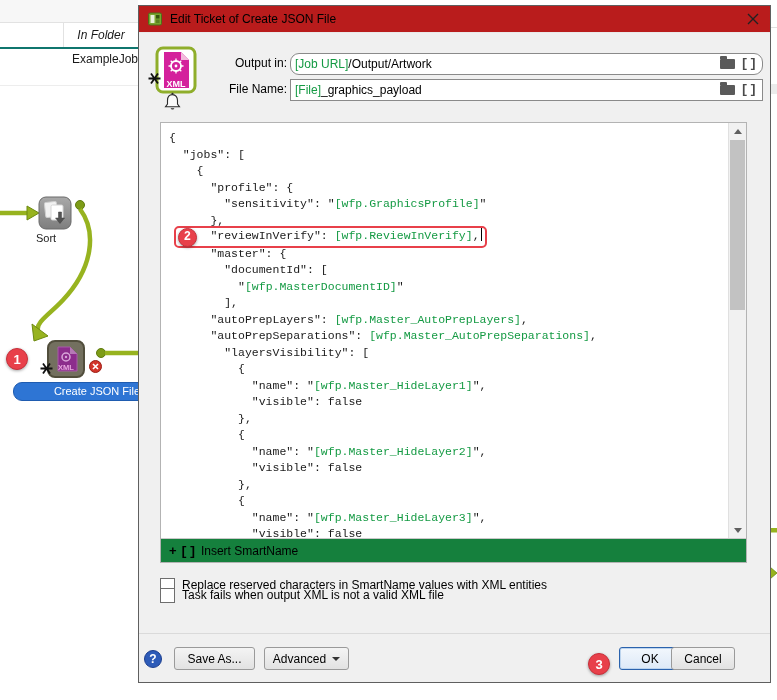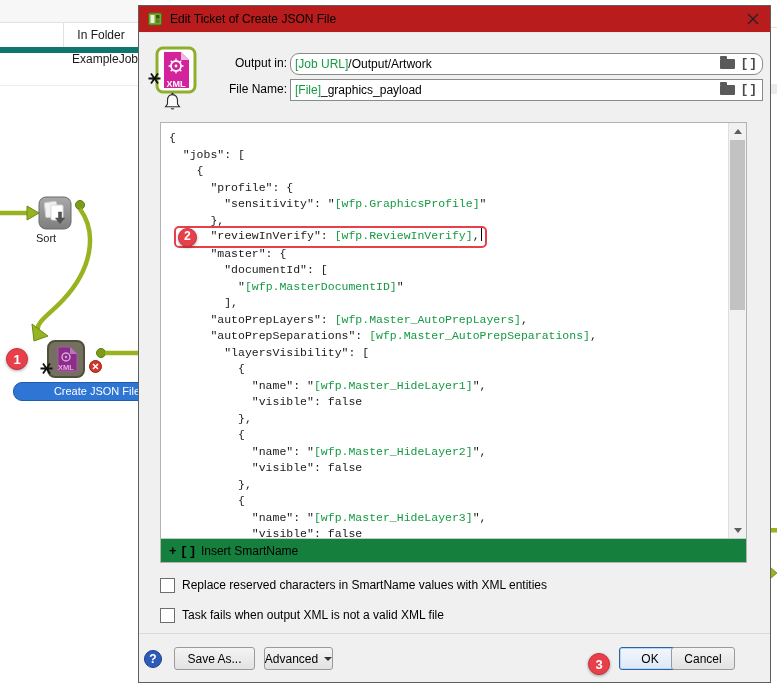--- a/index.html
+++ b/index.html
@@ -2,21 +2,21 @@
 <html><head>
 <meta charset="utf-8">
 <style>
   html,body{margin:0;padding:0;}
   body{width:777px;height:700px;position:relative;overflow:hidden;background:#fff;
        font-family:"Liberation Sans",sans-serif;color:#000;}
   .abs{position:absolute;}
 
   
   .bg-toolbar{left:0;top:0;width:138px;height:22px;background:#f7f7f7;border-bottom:1px solid #e2e2e2;}
-  .bg-header{left:0;top:23px;width:138px;height:24px;border-bottom:6px solid #0f766e;}
+  .bg-header{left:0;top:23px;width:138px;height:24px;border-bottom:2px solid #0f766e;font-style:italic;}
   .bg-header .hdr{position:absolute;left:66px;top:5px;width:70px;font-size:12px;color:#1a1a1a;text-align:center;}
   .bg-coldiv{left:63px;top:23px;width:1px;height:24px;background:#e2e2e2;}
   .bg-row{left:0;top:48px;width:138px;height:37px;border-bottom:1px solid #ededed;overflow:hidden;}
   .bg-row .cell{position:absolute;left:72px;top:4px;font-size:12px;white-space:nowrap;color:#1a1a1a;}
   .bg-line-r1{left:770;top:27px;width:7px;height:1px;background:#e0e0e0;left:770px;}
   .bg-band-r{left:770px;top:84px;width:7px;height:10px;background:#ebebeb;}
 
   
   .wf-svg{left:0;top:190px;}
   .node-label{font-size:11px;color:#222;text-align:left;}
@@ -67,32 +67,32 @@
   .tri-up{width:0;height:0;border-left:4px solid transparent;border-right:4px solid transparent;border-bottom:5px solid #5f5f5f;}
   .tri-dn{width:0;height:0;border-left:4px solid transparent;border-right:4px solid transparent;border-top:5px solid #5f5f5f;}
   .sb-thumb{position:absolute;left:1px;top:17px;width:15px;height:170px;background:#c2c2c2;}
 
   .smartname-row{position:absolute;left:0;right:0;bottom:0;height:23px;background:#15803d;border-top:1px solid #c9c9c9;
                  font-size:12px;line-height:23px;padding-left:8px;cursor:pointer;}
   .smartname-row b{font-size:13px;}
   .smartname-row .br{font-family:"Liberation Mono",monospace;font-weight:bold;letter-spacing:1px;}
 
   .cb-row{left:21px;height:16px;display:flex;align-items:center;gap:7px;cursor:pointer;}
-  .cbr1{top:571px;} .cbr2{top:601px;}
+  .cbr1{top:571px;} .cbr2{top:581px;}
   .cb{width:13px;height:13px;background:#fff;border:1px solid #6e6e6e;display:inline-block;}
   .cb-label{font-size:12px;}
 
   .footer-sep{left:0;top:627px;width:100%;height:1px;background:#dadada;}
   .helpicon{left:5px;top:644px;width:18px;height:18px;border-radius:50%;background:#2d5bb8;border:1px solid #1d3f8f;
             color:#fff;font-size:12px;font-weight:bold;display:flex;align-items:center;justify-content:center;cursor:pointer;box-sizing:border-box;}
   .btn{position:absolute;top:641px;height:23px;background:linear-gradient(#f4f4f4,#e2e2e2);
        border:1px solid #9a9a9a;border-radius:3px;font-size:12px;font-family:"Liberation Sans",sans-serif;
        display:flex;align-items:center;justify-content:center;cursor:pointer;box-sizing:border-box;padding:0;}
   .btn-saveas{left:35px;width:81px;}
-  .btn-advanced{left:125px;width:69px;gap:6px;}
+  .btn-advanced{left:125px;width:85px;gap:6px;}
   .caret{width:0;height:0;border-left:4px solid transparent;border-right:4px solid transparent;border-top:4px solid #333;}
   .btn-ok{left:480px;width:62px;border:1px solid #2a62ad;background:linear-gradient(#f2f7fd,#dde9f7);box-shadow:inset 0 0 0 1px #bcd4ee;}
   .btn-cancel{left:532px;width:64px;}
   .badge3{left:449px;top:647px;}
 </style>
 </head>
 <body>
 
 <div class="abs bg-toolbar"></div>
 <div class="abs bg-header">

